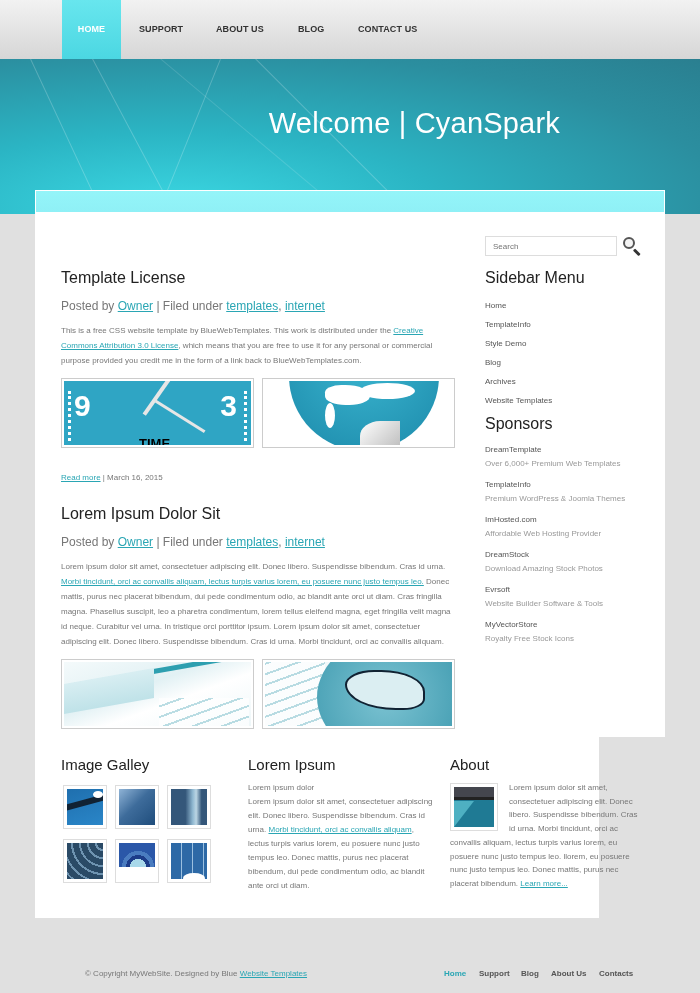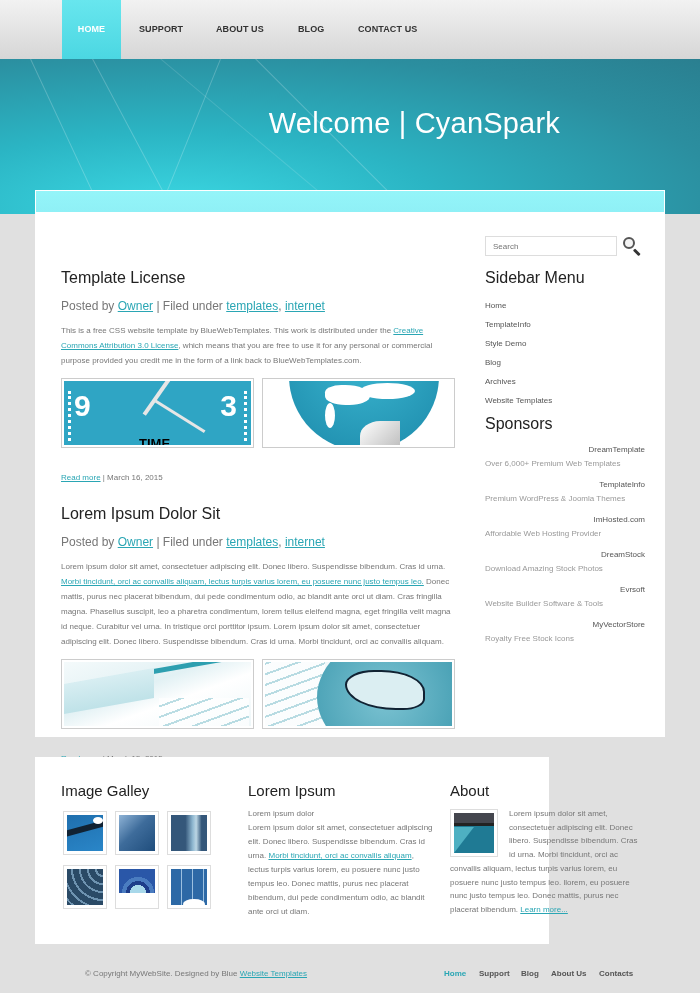--- a/index.html
+++ b/index.html
@@ -42,25 +42,25 @@
   .search-input { width: 132px; height: 20px; border: 1px solid #ddd; font-size: 8px; color: #aaa;
     padding: 0 7px; font-family: "Liberation Sans", sans-serif; background: #fff; }
   .search-icon { width: 22px; height: 22px; margin-left: 4px; position: relative; cursor: pointer; }
   .search-icon .ring { position: absolute; left: 2px; top: 2px; width: 12px; height: 12px; border: 2px solid #555; border-radius: 50%; background: #f4f4f4; }
   .search-icon .handle { position: absolute; left: 13px; top: 13px; width: 8px; height: 3px; background: #333; transform: rotate(45deg); transform-origin: left center; border-radius: 1px; }
   .sidebar h3 { font-size: 16px; font-weight: normal; color: #222; }
   .side-menu { list-style: none; margin-top: 14px; }
   .side-menu li { font-size: 8px; color: #555; height: 19px; cursor: pointer; }
   .sponsors { list-style: none; margin-top: 12px; }
   .sponsors li { height: 35px; }
-  .sponsors .name { font-size: 8px; color: #555; display: block; cursor: pointer; text-align: right; }
+  .sponsors .name { font-size: 8px; color: #555; display: block; cursor: pointer; }
   .sponsors .desc { font-size: 8px; color: #999; display: block; margin-top: 5px; }
 
   
-  .bottom { position: absolute; left: 35px; top: 757px; width: 514px; height: 187px; background: #fff; }
+  .bottom { position: absolute; left: 35px; top: 731px; width: 564px; height: 187px; background: #fff; }
   .bottom h3 { font-size: 15px; font-weight: normal; color: #222; }
   .gallery { position: absolute; left: 26px; top: 25px; }
   .gallery-grid { display: grid; grid-template-columns: repeat(3, 44px); gap: 10px 8px; margin-top: 12px; margin-left: 2px; }
   .gthumb { width: 44px; height: 44px; border: 1px solid #ddd; padding: 3px; background: #fff; cursor: pointer; }
   .gthumb .pic { width: 100%; height: 100%; position: relative; overflow: hidden; }
   .lorem-col { position: absolute; left: 213px; top: 25px; width: 185px; }
   .lorem-col .txt { font-size: 8px; line-height: 14px; color: #777; margin-top: 8px; }
   .about-col { position: absolute; left: 415px; top: 25px; width: 190px; }
   .about-col .txt { font-size: 8px; line-height: 13.7px; color: #777; margin-top: 8px; }
   .about-thumb { float: left; width: 48px; height: 48px; border: 1px solid #ddd; padding: 3px; margin: 2px 11px 4px 0; background: #fff; }

